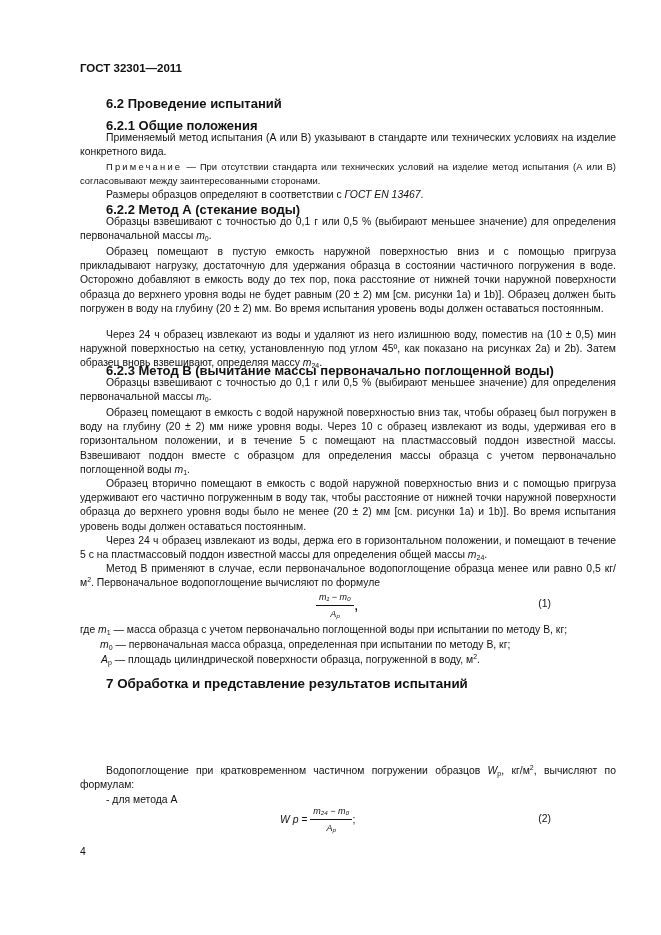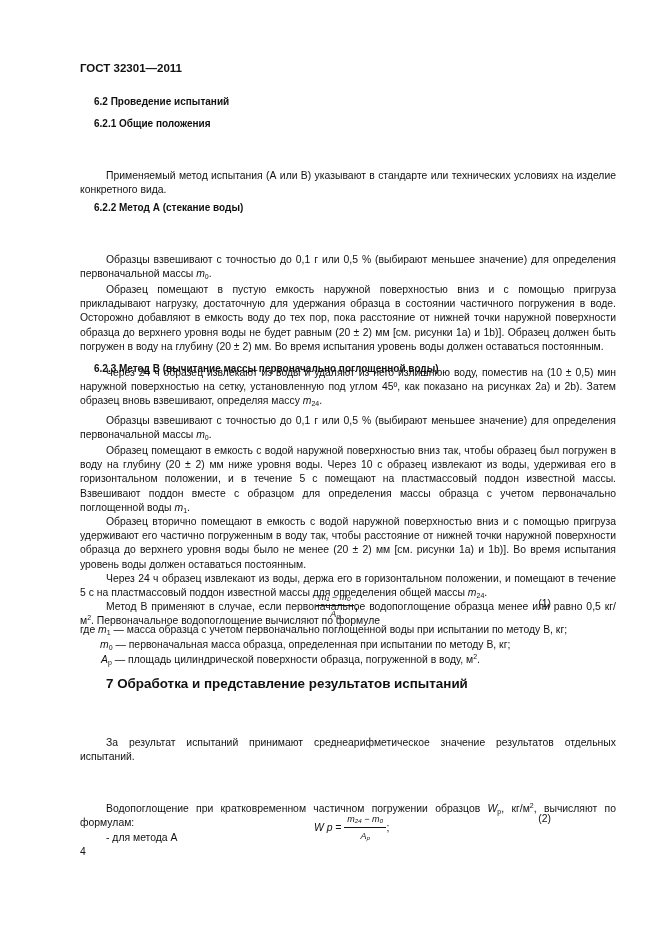--- a/index.html
+++ b/index.html
@@ -1,23 +1,23 @@
 <!DOCTYPE html>
 <html><head>
 <meta charset="utf-8">
 <style>
   html, body { margin: 0; padding: 0; background: #ffffff; }
   body { width: 661px; height: 935px; position: relative; overflow: hidden;
          font-family: "Liberation Sans", sans-serif; color: #111; }
   .page { position: absolute; left: 0; top: 0; width: 599px; height: 935px; }
   .abs { position: absolute; }
   .hdr { left: 80px; top: 62px; font-size: 11.5px; font-weight: bold; }
-  .blk { left: 80px; width: 536px; font-size: 10.4px; line-height: 14.2px; text-align: justify; margin-top: 38px; }
+  .blk { left: 80px; width: 536px; font-size: 10.4px; line-height: 14.2px; text-align: justify; }
   .ind { text-indent: 26px; }
-  .h2 { left: 94px; font-size: 10px; font-weight: bold; }
+  .h2 { left: 106px; font-size: 13px; font-weight: bold; }
   .h1 { left: 106px; font-size: 13.4px; font-weight: bold; }
   .note { font-size: 9.4px; line-height: 13.5px; }
   .sp { letter-spacing: 2.2px; }
   i { font-style: italic; }
   sub { font-size: 7px; vertical-align: -2px; line-height: 0; }
   sup { font-size: 7px; vertical-align: 4px; line-height: 0; }
   .frac { display: inline-block; vertical-align: middle; text-align: center; font-size: 9px; }
   .frac .num { display: block; border-bottom: 1px solid #111; padding: 0 3px 3px; }
   .frac .den { display: block; padding-top: 1px; }
   .eqno { right: 48px; font-size: 10.4px; }
@@ -29,21 +29,23 @@
 
 <div class="page">
 
   <div class="abs hdr">ГОСТ 32301—2011</div>
 
   <div class="abs h2" style="top:96px;">6.2 Проведение испытаний</div>
 
   <div class="abs h2" style="top:118px;text-align:right;">6.2.1 Общие положения</div>
   <div class="abs blk ind" style="top:131px;">Применяемый метод испытания (А или В) указывают в стандарте или технических условиях на изделие конкретного вида.</div>
 
+  <div class="abs blk ind note" style="top:160px;"><span class="sp">Примечание</span><span> — При отсутствии стандарта или технических условий на изделие метод испытания (А или В) согласовывают между заинтересованными сторонами.</span></div>
 
+  <div class="abs blk ind" style="top:188px;"><span>Размеры образцов определяют в соответствии с </span><i>ГОСТ EN 13467</i><span>.</span></div>
 
   <div class="abs h2" style="top:202px;">6.2.2 Метод А (стекание воды)</div>
   <div class="abs blk ind" style="top:215px;"><span>Образцы взвешивают с точностью до 0,1 г или 0,5 % (выбирают меньшее значение) для определения первоначальной массы </span><i>m</i><sub>0</sub><span>.</span></div>
   <div class="abs blk ind" style="top:245px;">Образец помещают в пустую емкость наружной поверхностью вниз и с помощью пригруза прикладывают нагрузку, достаточную для удержания образца в состоянии частичного погружения в воде. Осторожно добавляют в емкость воду до тех пор, пока расстояние от нижней точки наружной поверхности образца до верхнего уровня воды не будет равным (20 ± 2) мм [см. рисунки 1а) и 1b)]. Образец должен быть погружен в воду на глубину (20 ± 2) мм. Во время испытания уровень воды должен оставаться постоянным.</div>
   <div class="abs blk ind" style="top:328px;"><span>Через 24 ч образец извлекают из воды и удаляют из него излишнюю воду, поместив на (10 ± 0,5) мин наружной поверхностью на сетку, установленную под углом 45º, как показано на рисунках 2а) и 2b). Затем образец вновь взвешивают, определяя массу </span><i>m</i><sub>24</sub><span>.</span></div>
 
   <div class="abs h2" style="top:363px;">6.2.3 Метод В (вычитание массы первоначально поглощенной воды)</div>
   <div class="abs blk ind" style="top:376px;"><span>Образцы взвешивают с точностью до 0,1 г или 0,5 % (выбирают меньшее значение) для определения первоначальной массы </span><i>m</i><sub>0</sub><span>.</span></div>
   <div class="abs blk ind" style="top:406px;"><span>Образец помещают в емкость с водой наружной поверхностью вниз так, чтобы образец был погружен в воду на глубину (20 ± 2) мм ниже уровня воды. Через 10 с образец извлекают из воды, удерживая его в горизонтальном положении, и в течение 5 с помещают на пластмассовый поддон известной массы. Взвешивают поддон вместе с образцом для определения массы образца с учетом первоначально поглощенной воды </span><i>m</i><sub>1</sub><span>.</span></div>
   <div class="abs blk ind" style="top:477px;">Образец вторично помещают в емкость с водой наружной поверхностью вниз и с помощью пригруза удерживают его частично погруженным в воду так, чтобы расстояние от нижней точки наружной поверхности образца до верхнего уровня воды было не менее (20 ± 2) мм [см. рисунки 1а) и 1b)]. Во время испытания уровень воды должен оставаться постоянным.</div>
@@ -55,24 +57,23 @@
   </div>
   <div class="abs eqno" style="top:598px;">(1)</div>
 
   <div class="abs where" style="left:80px; top:622px;">
     <div><span>где</span> <i>m</i><sub>1</sub><span> — масса образца с учетом первоначально поглощенной воды при испытании по методу В, кг;</span></div>
     <div style="padding-left:20px;"><i>m</i><sub>0</sub><span> — первоначальная масса образца, определенная при испытании по методу В, кг;</span></div>
     <div style="padding-left:21px;"><i>A</i><sub>p</sub><span> — площадь цилиндрической поверхности образца, погруженной в воду, м</span><sup>2</sup><span>.</span></div>
   </div>
 
   <div class="abs h1" style="top:676px;">7 Обработка и представление результатов испытаний</div>
-  <div class="abs blk ind" style="top:698px;">За результат испытаний принимают среднеарифметическое значение результатов отдельных испытаний.</div>
   <div class="abs blk ind" style="top:764px;"><span>Водопоглощение при кратковременном частичном погружении образцов </span><i>W</i><sub>p</sub><span>, кг/м</span><sup>2</sup><span>, вычисляют по формулам:</span></div>
   <div class="abs blk" style="top:793px; left:106px; width:300px;">- для метода А</div>
 
-  <div class="abs" style="left:314px; top:806px; font-size:10.4px;margin-top:8px;">
+  <div class="abs" style="left:280px; top:806px; font-size:10.4px;">
     <i>W p =</i>
     <span class="frac"><i class="num">m₂₄ − m₀</i><i class="den">Aₚ</i></span><span>;</span>
   </div>
   <div class="abs eqno" style="top:813px;">(2)</div>
 
   <div class="abs pageno">4</div>
 </div>
 
 </body></html>

